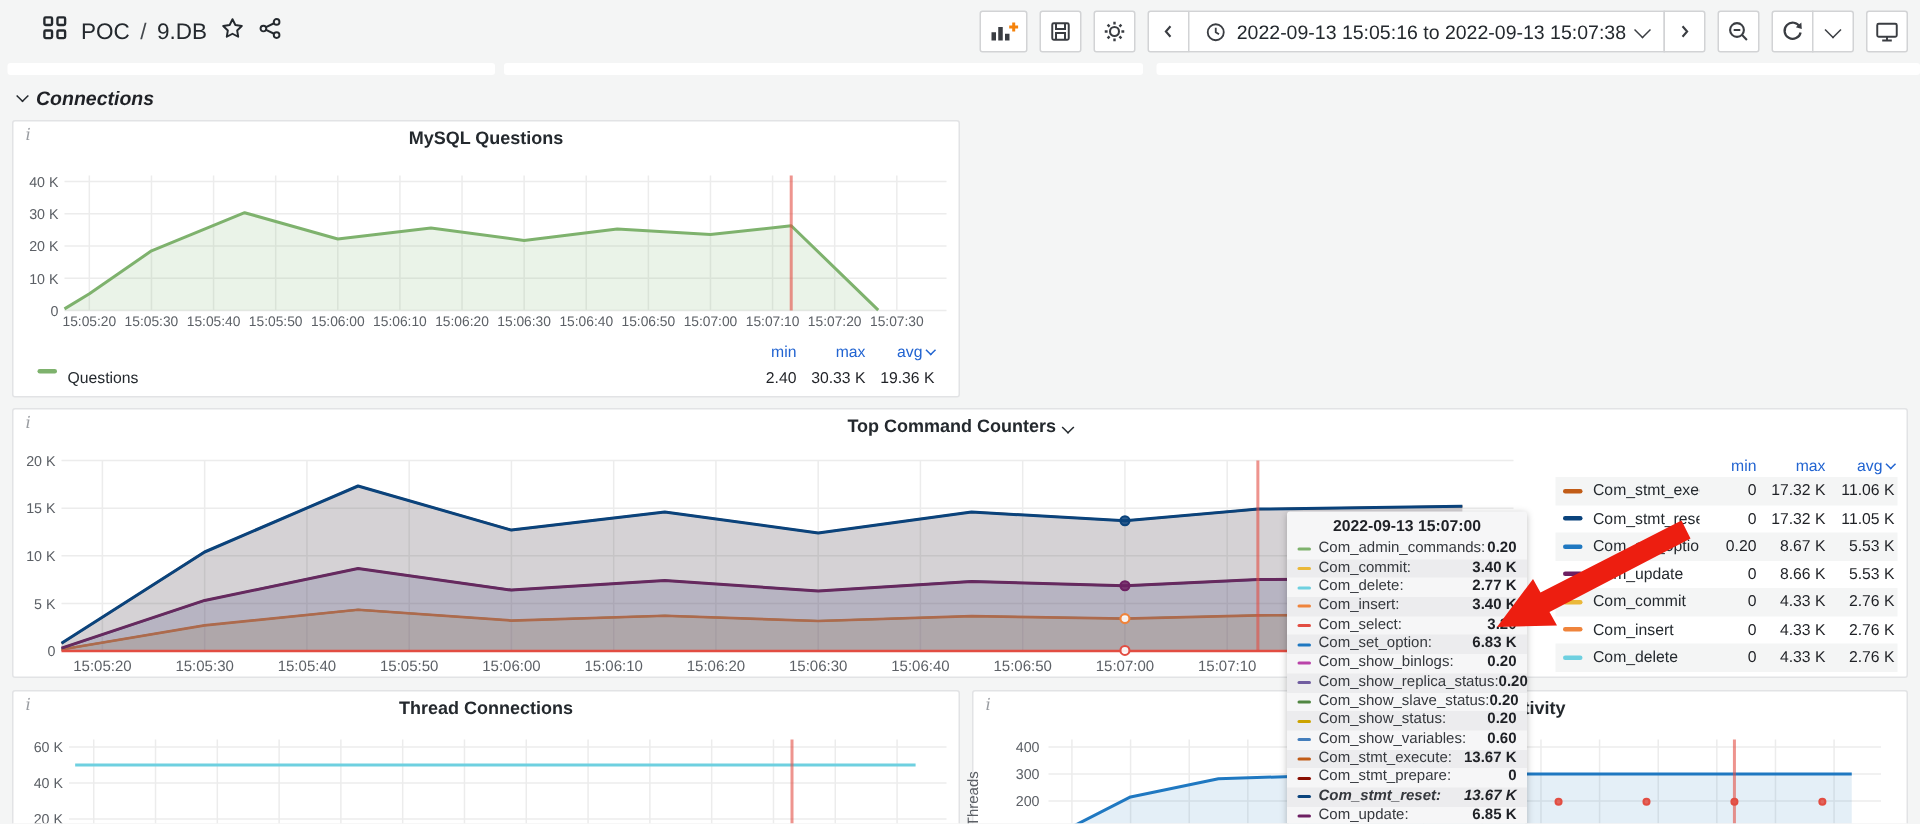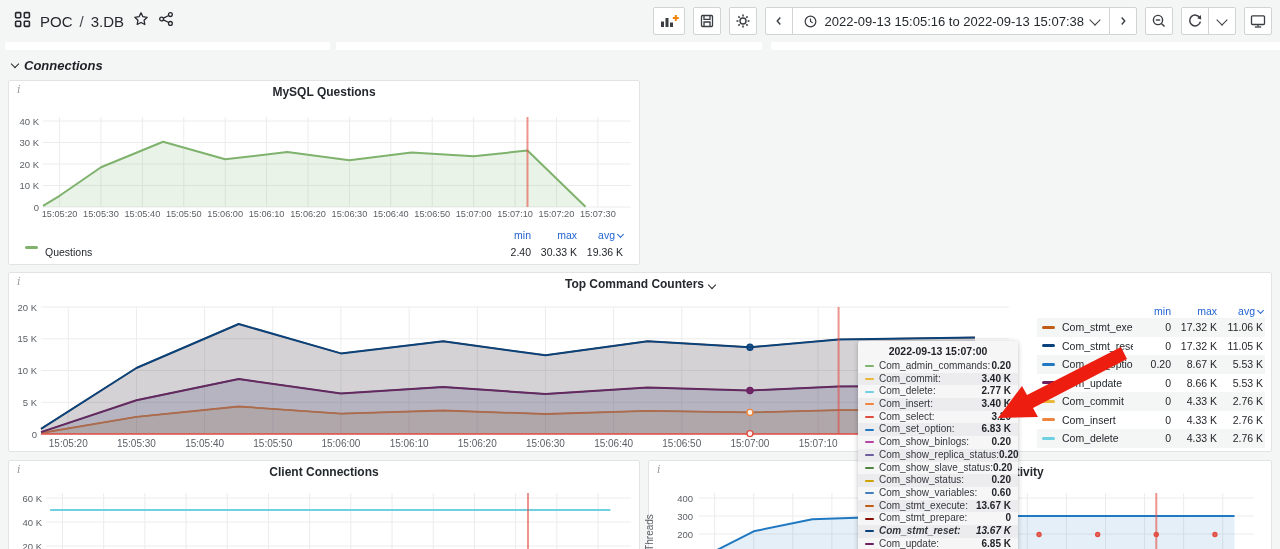--- a/index.html
+++ b/index.html
@@ -1,19 +1,19 @@
 <!DOCTYPE html>
 <html><head>
 <meta charset="utf-8">
 <style>
   html,body{margin:0;padding:0;background:#f4f5f5;}
   #app{position:relative;width:1280px;height:549px;overflow:hidden;background:#f4f5f5;
        font-family:"Liberation Sans",sans-serif;color:#1f2126;}
   
-  .topbar{position:absolute;top:0;left:0;right:0;height:42px;display:flex;
+  .topbar{position:absolute;top:0;left:14px;right:0;height:42px;display:flex;
           justify-content:space-between;padding:0 8px;box-sizing:border-box;}
   .tb-left{display:flex;align-items:center;gap:9px;padding-left:6px;}
   .crumb{font-size:15px;font-weight:500;color:#24292e;display:flex;gap:7px;align-items:center;cursor:pointer;}
   .crumb .sep{color:#44484d;}
   .tb-right{display:flex;align-items:center;}
   .gap{width:8px;}
   .btn{height:28px;min-width:28px;background:#fff;border:1px solid #d2d3d5;border-radius:2px;
        display:flex;align-items:center;justify-content:center;padding:0 5px;box-sizing:border-box;cursor:pointer;}
   .grp{display:flex;}
   .grp .btn{border-radius:0;margin-left:-1px;}
@@ -81,21 +81,21 @@
       <span class="icon">
         <svg width="17" height="17" viewBox="0 0 16 16" fill="none" stroke="#24292e" stroke-width="1.5">
           <rect x="1.5" y="1.5" width="4.8" height="4.8" rx="0.8"></rect>
             <rect x="9.7" y="1.5" width="4.8" height="4.8" rx="0.8"></rect>
           <rect x="1.5" y="9.7" width="4.8" height="4.8" rx="0.8"></rect>
             <rect x="9.7" y="9.7" width="4.8" height="4.8" rx="0.8"></rect>
         </svg></span>
       <span class="crumb">
         <span>POC</span>
         <span class="sep">/</span>
-        <span>3.DB</span>
+        <span>9.DB</span>
       </span>
       <span class="icon">
         <svg width="16" height="16" viewBox="0 0 16 16" fill="none" stroke="#24292e" stroke-width="1.3" stroke-linejoin="round">
           <path d="M8 1.8l1.9 3.9 4.3.6-3.1 3 .7 4.2L8 11.5l-3.8 2 .7-4.2-3.1-3 4.3-.6z"></path>
         </svg></span>
       <span class="icon">
         <svg width="16" height="16" viewBox="0 0 16 16" fill="none" stroke="#24292e" stroke-width="1.3">
           <circle cx="12.4" cy="3.6" r="1.9"></circle>
             <circle cx="3.6" cy="8" r="1.9"></circle>
             <circle cx="12.4" cy="12.4" r="1.9"></circle>
@@ -381,21 +381,21 @@
             <span class="lgc">0</span>
             <span class="lgc lgc2">4.33 K</span>
             <span class="lgc lgc3">2.76 K</span>
           </div>
         </div>
     </div>
   </div>
 
   <div class="panel" style="left:8px;top:460px;width:632px;height:110px;">
     <span class="info-i">i</span>
-    <div class="panel-title"><span>Client Connections</span></div>
+    <div class="panel-title"><span>Thread Connections</span></div>
     <div class="chart-host" id="chart-connections"><svg width="630" height="108">
           <line x1="37" x2="622" y1="85" y2="85" stroke="#ececec" stroke-width="1"></line>
           <text x="33" y="88.5" text-anchor="end" font-size="9.5" fill="#5c6066">20 K</text>
           <line x1="37" x2="622" y1="61" y2="61" stroke="#ececec" stroke-width="1"></line>
           <text x="33" y="64.5" text-anchor="end" font-size="9.5" fill="#5c6066">40 K</text>
           <line x1="37" x2="622" y1="37" y2="37" stroke="#ececec" stroke-width="1"></line>
           <text x="33" y="40.5" text-anchor="end" font-size="9.5" fill="#5c6066">60 K</text>
           <line x1="53.47887323943662" x2="53.47887323943662" y1="32" y2="109" stroke="#ececec" stroke-width="1"></line>
           <line x1="94.67605633802816" x2="94.67605633802816" y1="32" y2="109" stroke="#ececec" stroke-width="1"></line>
           <line x1="135.8732394366197" x2="135.8732394366197" y1="32" y2="109" stroke="#ececec" stroke-width="1"></line>

